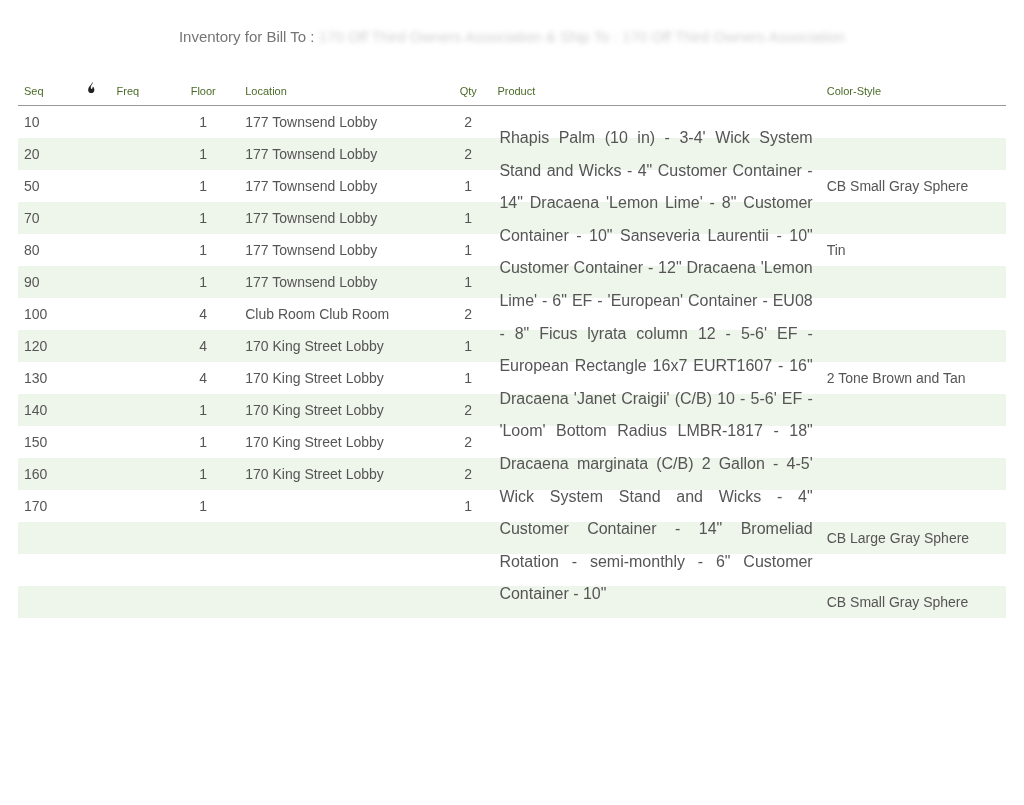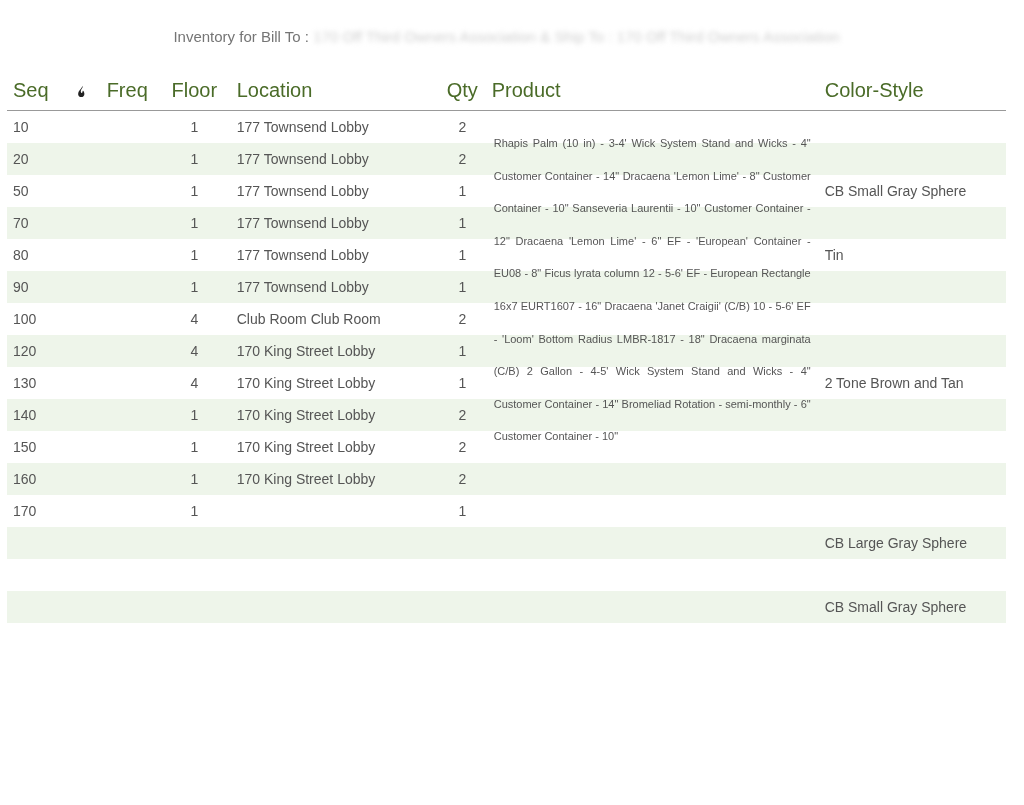--- a/index.html
+++ b/index.html
@@ -4,42 +4,42 @@
 <style>
   * { box-sizing: border-box; }
   html, body {
     margin: 0; padding: 0;
     font-family: -apple-system, BlinkMacSystemFont, "Segoe UI", Arial, sans-serif;
     background: #fff;
     width: 1024px;
     color: #4a4a4a;
   }
   .page {
-    padding: 28px 18px 0 7px;
+    padding: 28px 18px 0 18px;
   }
   .page-title {
     text-align: center;
     font-size: 15px;
     color: #8a8a8a;
     margin-bottom: 26px;
   }
   .page-title .t1 { color: #757575; }
   .page-title .blur {
     color: #d0d0d0;
     filter: blur(2.5px);
   }
   table.inv {
     width: 100%;
     border-collapse: collapse;
     table-layout: fixed;
   }
   table.inv thead th {
     text-align: left;
     font-weight: 500;
-    font-size: 20px;
+    font-size: 11px;
     color: #4a6b28;
     padding: 8px 6px;
     border-bottom: 1px solid #999;
     vertical-align: bottom;
   }
   table.inv thead th.center { text-align: center; }
   col.seq    { width: 55px; }
   col.fire   { width: 35px; }
   col.freq   { width: 55px; }
   col.floor  { width: 70px; }
@@ -66,21 +66,21 @@
   }
   .fire-icon svg { width: 100%; height: 100%; }
 
   
   .prod-wrap {
     position: relative;
   }
   .prod-flow {
     position: absolute;
     left: 0; right: 0; top: 0;
-    font-size: 11px;
+    font-size: 16px;
     color: #555;
     line-height: 32.6px; 
     text-align: justify;
     text-justify: inter-word;
     pointer-events: none;
     padding: 0 2px;
   }
 </style>
 </head>
 <body>

